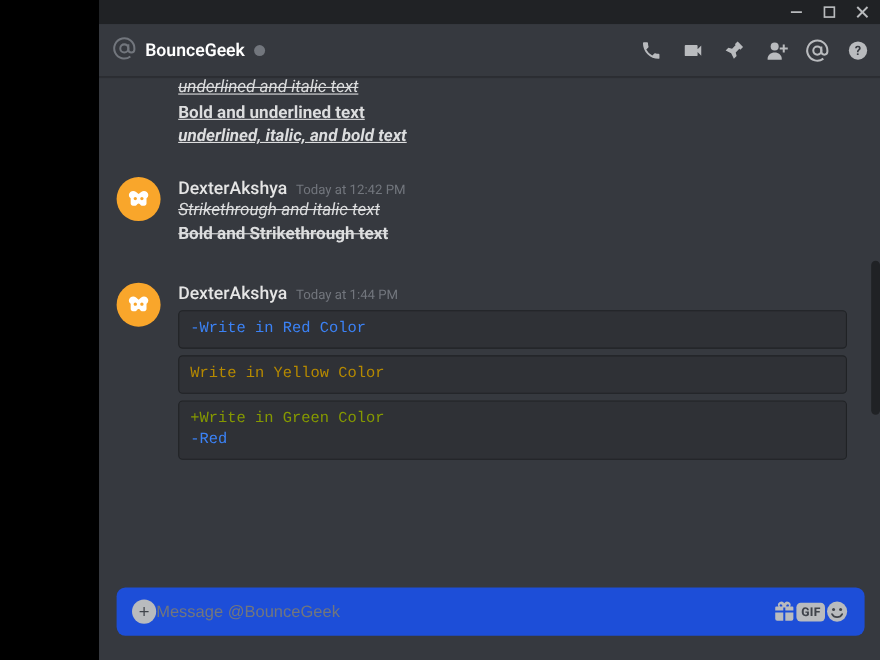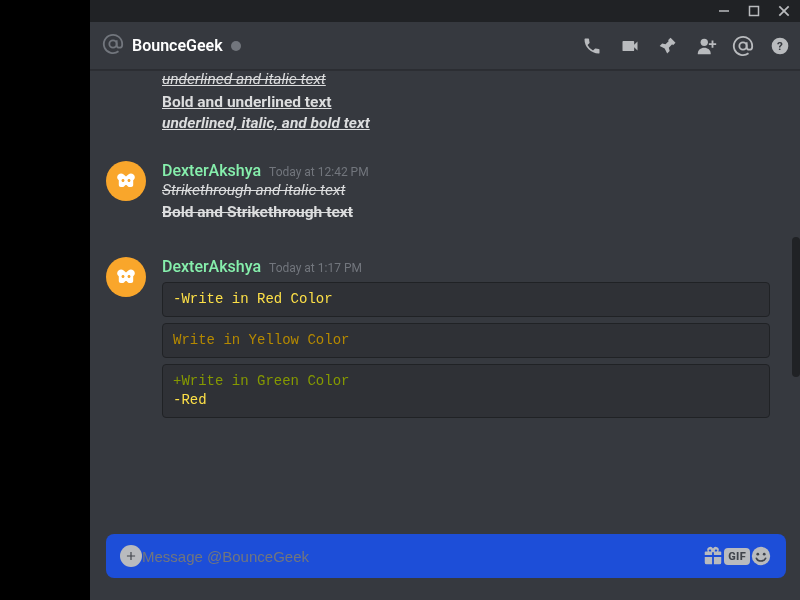--- a/index.html
+++ b/index.html
@@ -23,30 +23,30 @@
     .search input::placeholder { color: #72767d; }
     .search .mag { color: #72767d; }
     .header-right { display: flex; align-items: center; gap: 16px; }
     
     .messages { flex: 1; overflow-y: hidden; padding: 6px 0 20px; position: relative; }
     .msg-group { display: flex; padding: 8px 16px 2px; }
     .avatar { width: 40px; height: 40px; border-radius: 50%; background: #f9a62b; margin-right: 16px; flex-shrink: 0; display: flex; align-items: center; justify-content: center; }
     .avatar svg { width: 24px; height: 24px; fill: #fff; }
     .msg-body { flex: 1; }
     .msg-head { display: flex; align-items: baseline; gap: 8px; }
-    .username { color: #86efac; font-weight: 500; font-size: 16px; }
+    .username { color: #e5e5e5; font-weight: 500; font-size: 16px; }
     .timestamp { color: #72767d; font-size: 12px; }
     .msg-line { color: #dcddde; font-size: 15.5px; line-height: 1.4; }
     .underline { text-decoration: underline; }
     .italic { font-style: italic; }
     .bold { font-weight: 700; }
     .strike { text-decoration: line-through; }
     .strikeul { text-decoration: line-through underline; }
     .codeblock { background: #2f3136; border: 1px solid #202225; border-radius: 4px; padding: 7px 10px; margin: 6px 16px 6px 0; font-family: Consolas, "Courier New", monospace; font-size: 14px; line-height: 1.35; white-space: pre; }
-    .c-red { color: #fde047; }
+    .c-red { color: #3b82f6; }
     .c-yellow { color: #b58900; }
     .c-green { color: #859900; }
     .scrub { position: absolute; right: 2px; top: 0; bottom: 0; width: 8px; }
     .scrub-thumb { position: absolute; left: 0; right: 0; top: 36%; height: 140px; background: #202225; border-radius: 4px; }
     
     .composer-wrap { padding: 0 16px 22px; }
     .composer { background: #1d4ed8; border-radius: 8px; height: 44px; display: flex; align-items: center; padding: 0 14px; gap: 0; }
     .plus-btn { width: 22px; height: 22px; border-radius: 50%; background: #b9bbbe; color: #40444b; display: flex; align-items: center; justify-content: center; font-weight: 700; cursor: pointer; }
     .plus-btn svg { width: 14px; height: 14px; fill: #40444b; }
     .composer-input { flex: 1; background: transparent; border: none; outline: none; color: #dcddde; font-size: 15px; }
@@ -157,21 +157,21 @@
 
     <div class="msg-group" style="margin-top:24px;">
       <div class="avatar">
         <svg viewBox="0 0 24 24">
             <path d="M19.5 5.5c-1.6-1.3-3.6-1.3-5.2 0L12 7.4 9.7 5.5c-1.6-1.3-3.6-1.3-5.2 0-1.8 1.5-1.8 4 0 5.5l.3.2V16c0 1.1.9 2 2 2h2.4c.3 0 .6-.1.8-.4l1-1.2c.5-.6 1.5-.6 2 0l1 1.2c.2.3.5.4.8.4h2.4c1.1 0 2-.9 2-2v-4.8l.3-.2c1.8-1.5 1.8-4 0-5.5zM9 13c-.8 0-1.5-.7-1.5-1.5S8.2 10 9 10s1.5.7 1.5 1.5S9.8 13 9 13zm6 0c-.8 0-1.5-.7-1.5-1.5S14.2 10 15 10s1.5.7 1.5 1.5S15.8 13 15 13z"></path>
           </svg>
       </div>
       <div class="msg-body">
         <div class="msg-head">
           <span class="username">DexterAkshya</span>
-          <span class="timestamp">Today at 1:17 PM</span>
+          <span class="timestamp">Today at 1:44 PM</span>
         </div>
 
         <div class="codeblock"><span class="c-red">-Write in Red Color</span></div>
 
         <div class="codeblock"><span class="c-yellow">Write in Yellow Color</span></div>
 
         <div class="codeblock"><span class="c-green">+Write in Green Color</span>
 <span class="c-red">-Red</span></div>
       </div>
     </div>

